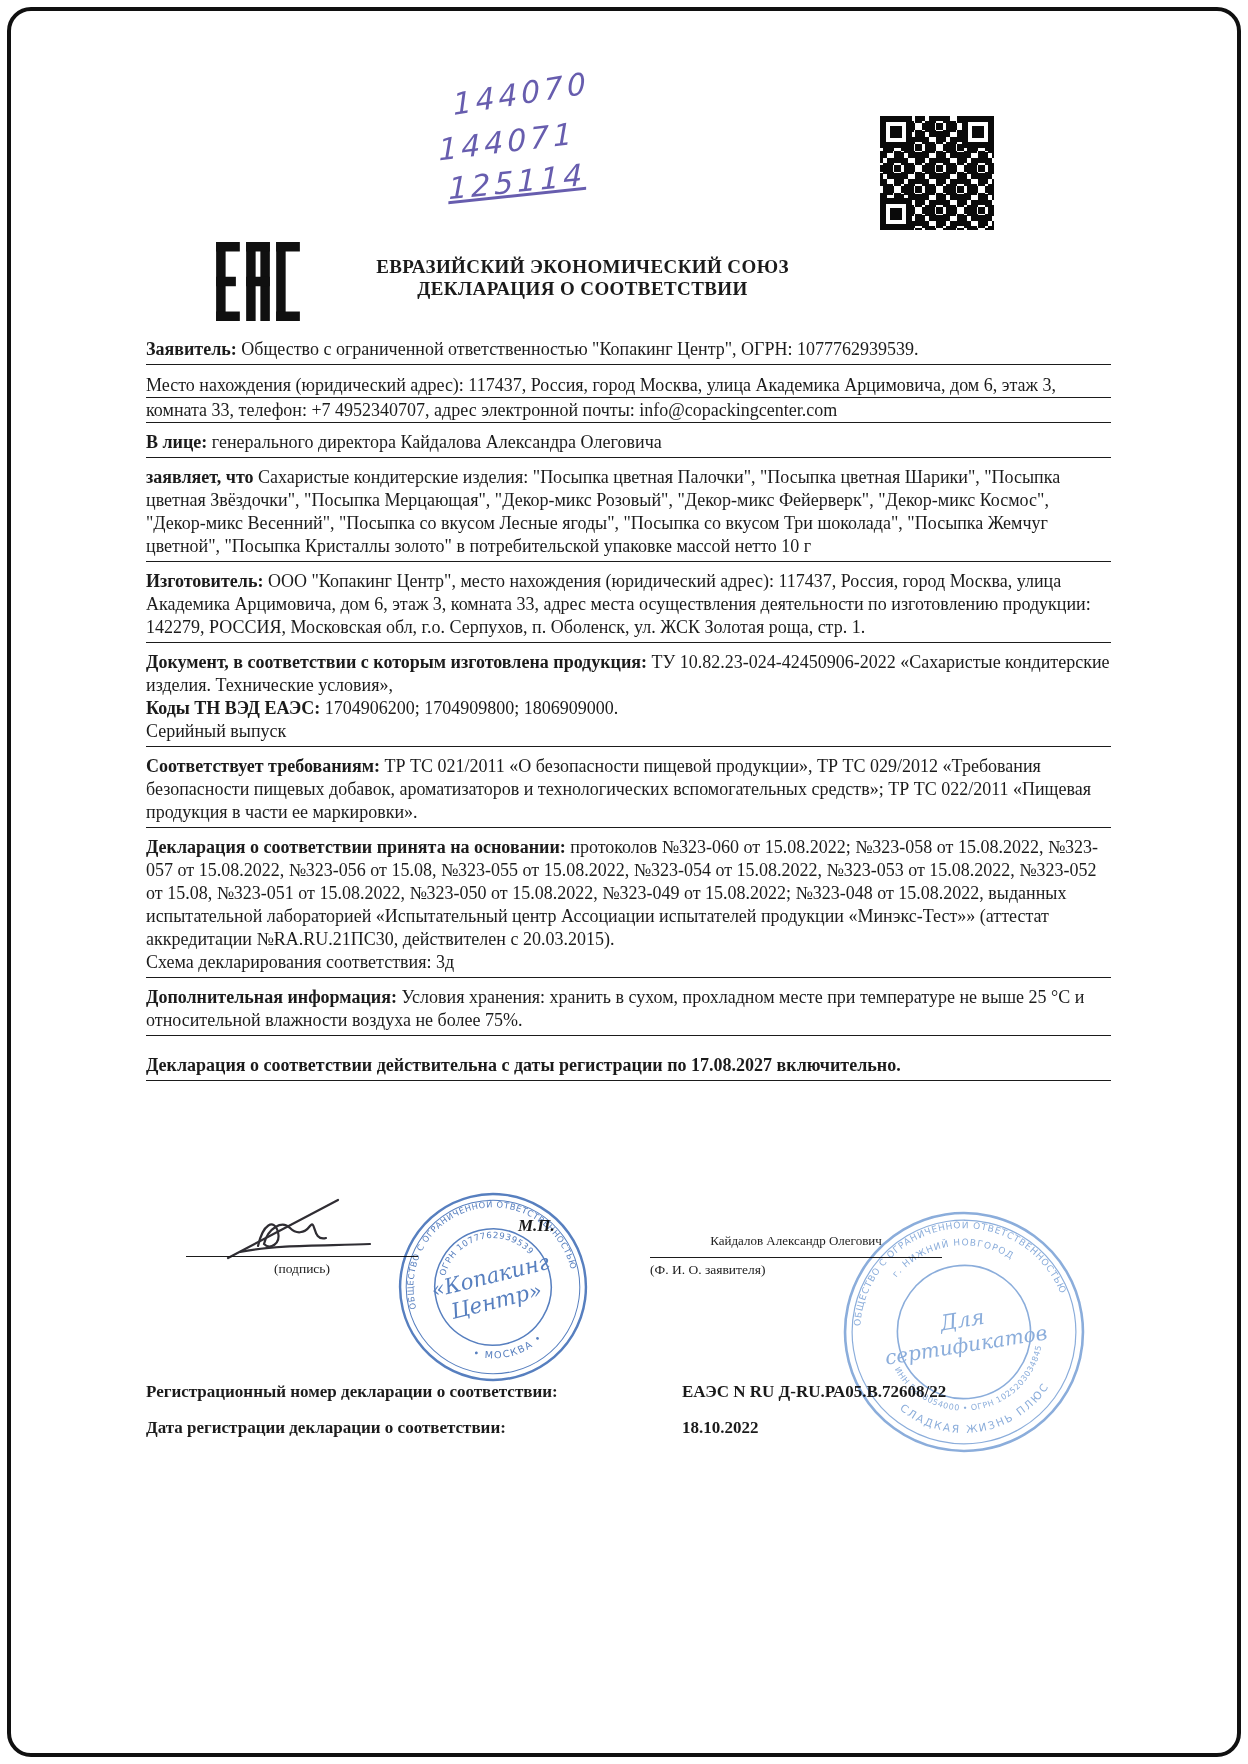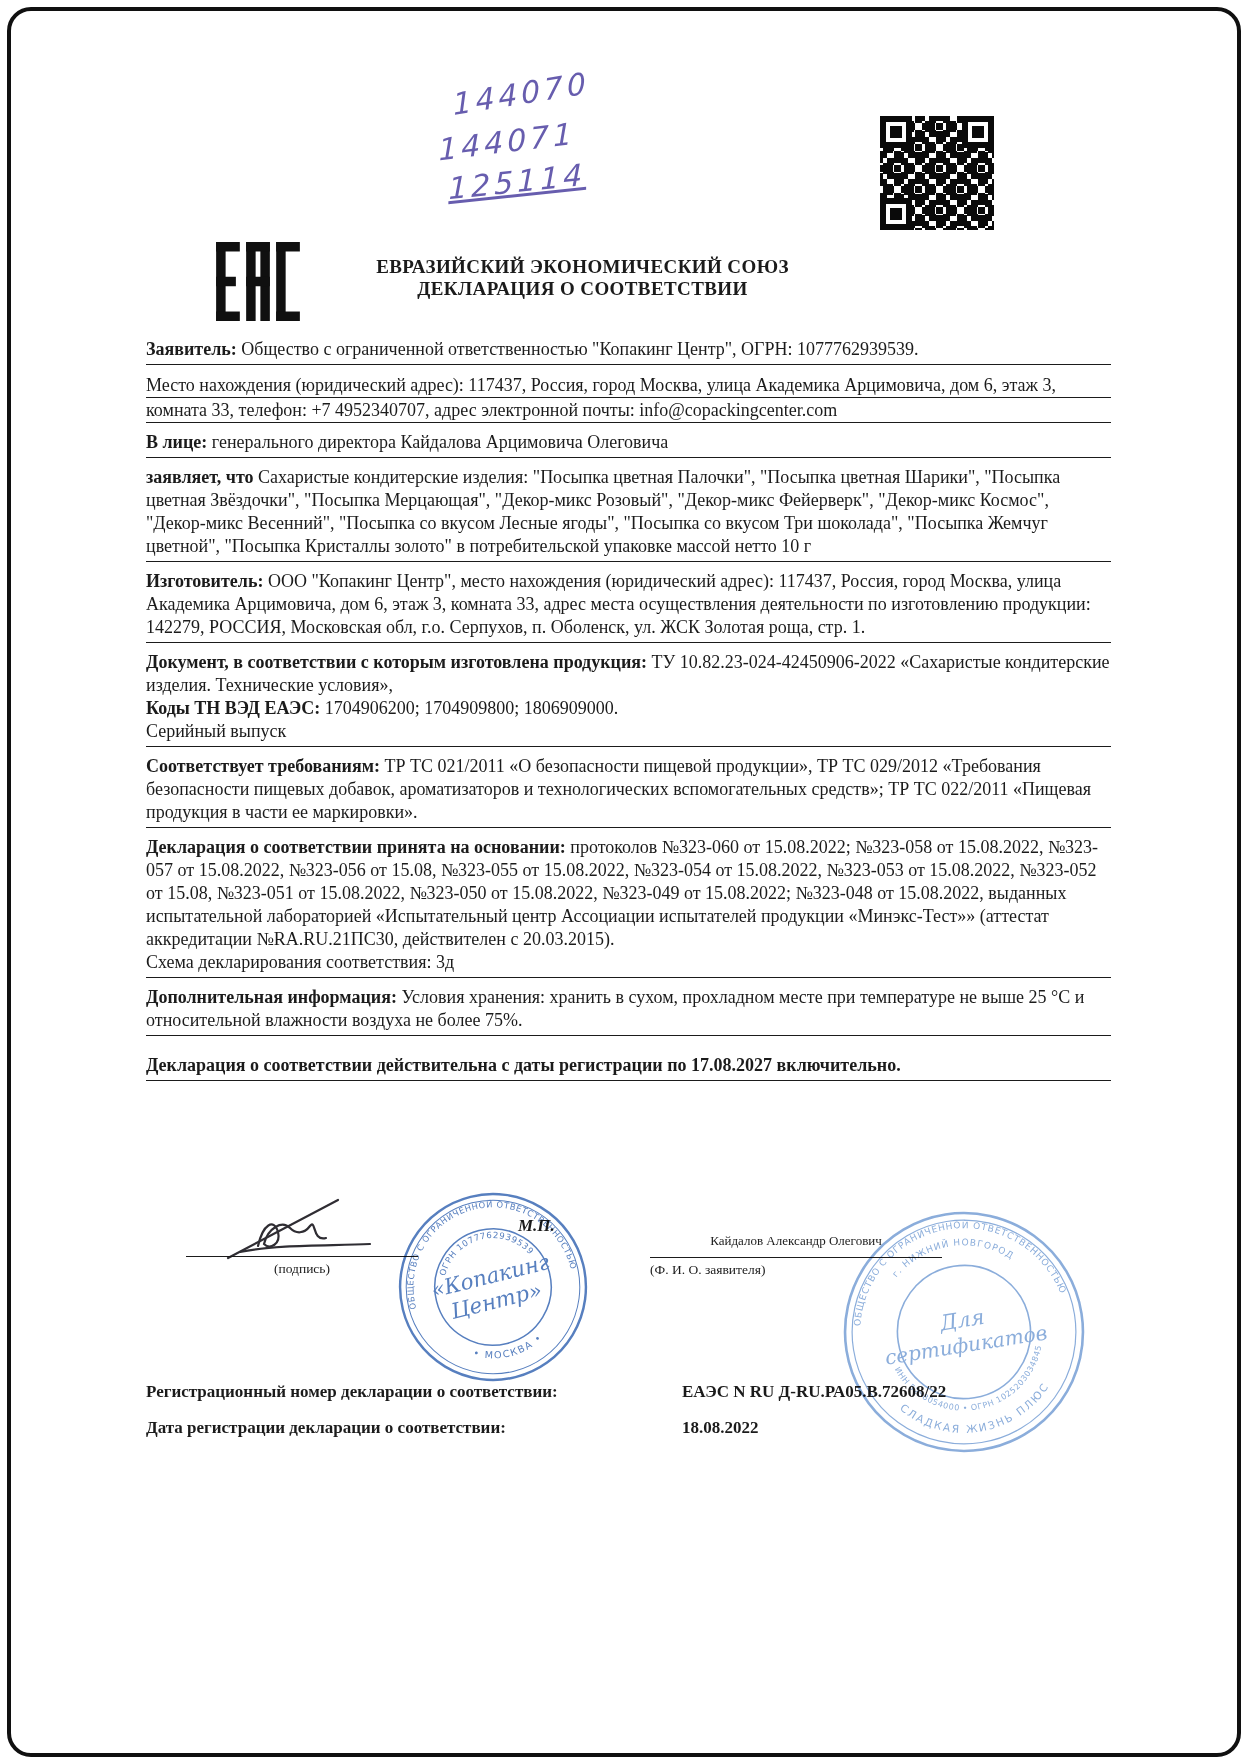--- a/index.html
+++ b/index.html
@@ -100,21 +100,21 @@
 <div class="titles">
   <div class="t">ЕВРАЗИЙСКИЙ ЭКОНОМИЧЕСКИЙ СОЮЗ</div>
   <div class="t">ДЕКЛАРАЦИЯ О СООТВЕТСТВИИ</div>
 </div>
 
 <div class="sections">
   <p class="sec"><b>Заявитель:</b> <span>Общество с ограниченной ответственностью "Копакинг Центр", ОГРН: 1077762939539.</span></p>
 
   <p class="sec ruled"><span>Место нахождения (юридический адрес): 117437, Россия, город Москва, улица Академика Арцимовича, дом 6, этаж 3, комната 33, телефон: +7 4952340707, адрес электронной почты: info@copackingcenter.com</span></p>
 
-  <p class="sec"><b>В лице:</b> <span>генерального директора Кайдалова Арцимовича Олеговича</span></p>
+  <p class="sec"><b>В лице:</b> <span>генерального директора Кайдалова Александра Олеговича</span></p>
 
   <p class="sec"><b>заявляет, что</b> <span>Сахаристые кондитерские изделия: "Посыпка цветная Палочки", "Посыпка цветная Шарики", "Посыпка цветная Звёздочки", "Посыпка Мерцающая", "Декор-микс Розовый", "Декор-микс Фейерверк", "Декор-микс Космос", "Декор-микс Весенний", "Посыпка со вкусом Лесные ягоды", "Посыпка со вкусом Три шоколада", "Посыпка Жемчуг цветной", "Посыпка Кристаллы золото" в потребительской упаковке массой нетто 10 г</span></p>
 
   <p class="sec"><b>Изготовитель:</b> <span>ООО "Копакинг Центр", место нахождения (юридический адрес): 117437, Россия, город Москва, улица Академика Арцимовича, дом 6, этаж 3, комната 33, адрес места осуществления деятельности по изготовлению продукции: 142279, РОССИЯ, Московская обл, г.о. Серпухов, п. Оболенск, ул. ЖСК Золотая роща, стр. 1.</span></p>
 
   <div class="sec">
     <p><b>Документ, в соответствии с которым изготовлена продукция:</b> <span>ТУ 10.82.23-024-42450906-2022 «Сахаристые кондитерские изделия. Технические условия»,</span></p>
     <p><b>Коды ТН ВЭД ЕАЭС:</b> <span>1704906200; 1704909800; 1806909000.</span></p>
     <p>Серийный выпуск</p>
   </div>
@@ -187,14 +187,14 @@
     <text x="125" y="145" text-anchor="middle" font-size="20" font-style="italic">сертификатов</text>
   </g>
 </svg>
 
 <div class="reg-row reg1">
   <span>Регистрационный номер декларации о соответствии:</span>
   <span class="val">ЕАЭС N RU Д-RU.РА05.В.72608/22</span>
 </div>
 <div class="reg-row reg2">
   <span>Дата регистрации декларации о соответствии:</span>
-  <span class="val">18.08.2022</span>
+  <span class="val">18.10.2022</span>
 </div>
 
 </body></html>

